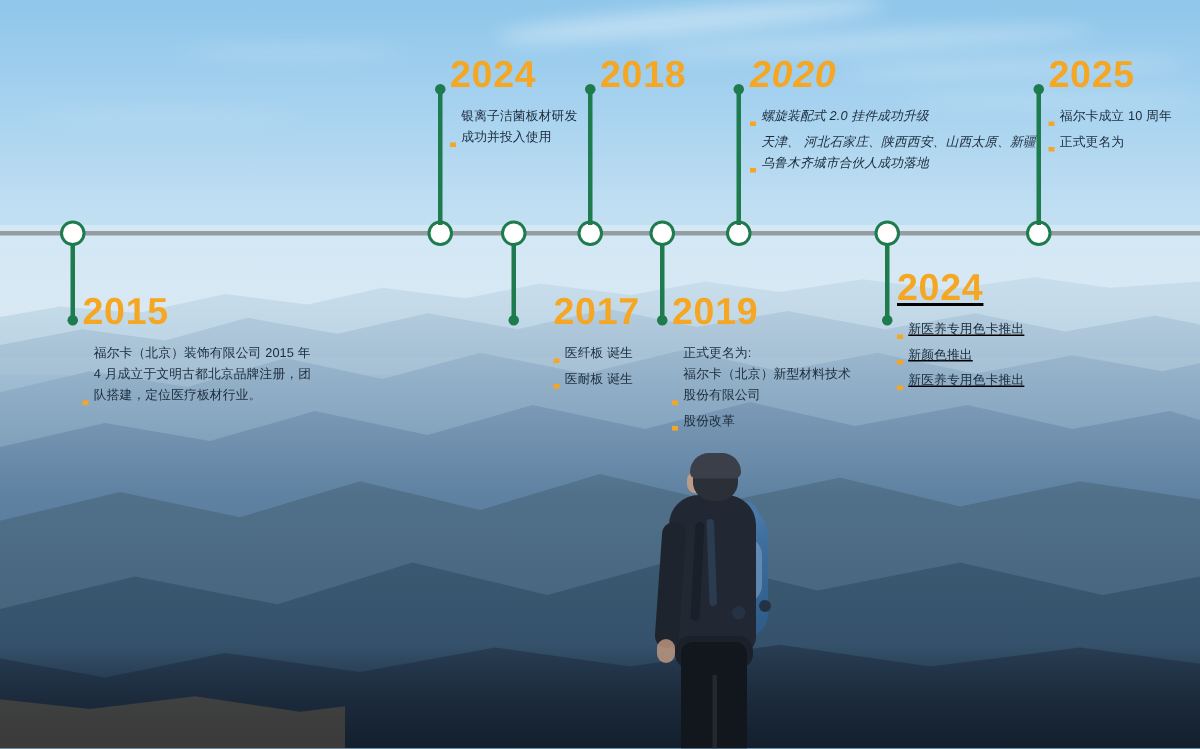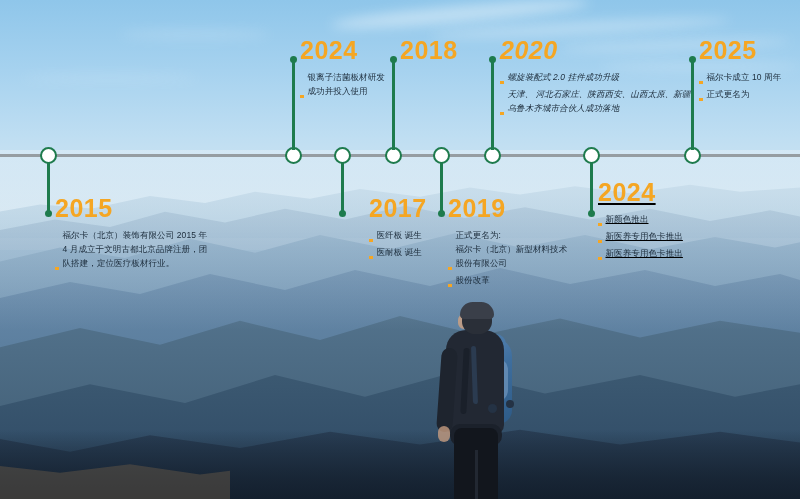--- a/index.html
+++ b/index.html
@@ -239,25 +239,25 @@
 乌鲁木齐城市合伙人成功落地</span>
       </div>
     </div>
   </div>
 
   <div class="entry" style="left:598px;top:180px;width:140px;text-decoration:underline;">
     <div class="year">2024</div>
     <div class="bullets">
       <div class="bline">
         <span class="bdot"></span>
+        <span class="btxt">新医养专用色卡推出</span>
+      </div>
+      <div class="bline">
+        <span class="bdot"></span>
         <span class="btxt">新颜色推出</span>
-      </div>
-      <div class="bline">
-        <span class="bdot"></span>
-        <span class="btxt">新医养专用色卡推出</span>
       </div>
       <div class="bline">
         <span class="bdot"></span>
         <span class="btxt">新医养专用色卡推出</span>
       </div>
     </div>
   </div>
 
   <div class="entry" style="left:699px;top:38px;width:100px;">
     <div class="year">2025</div>

